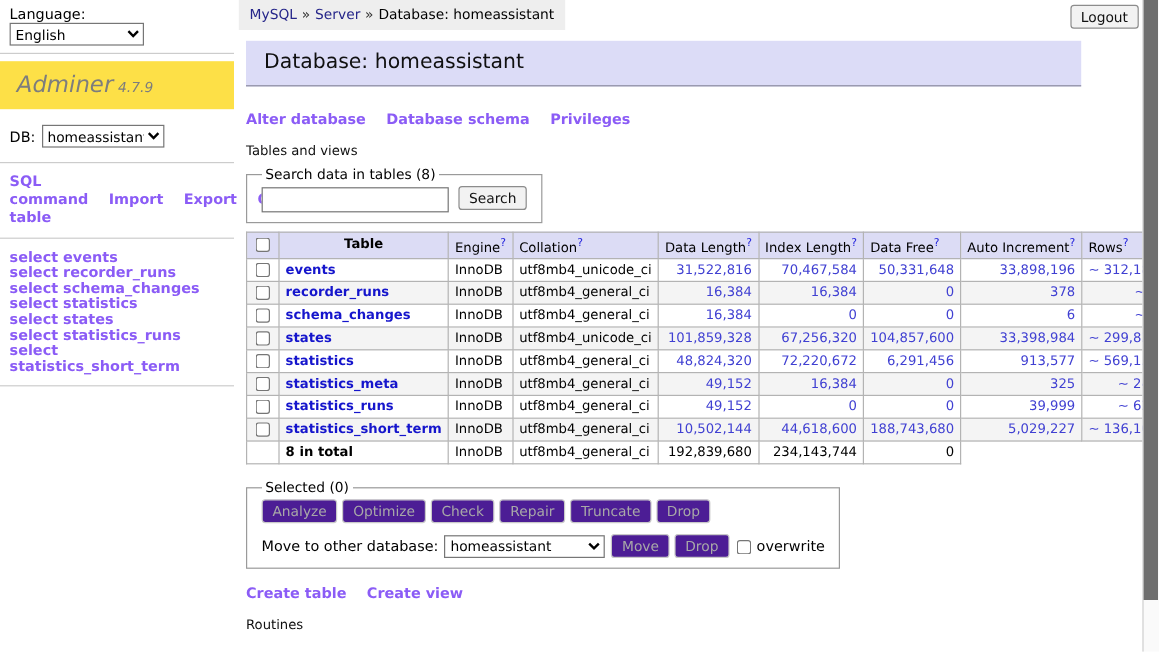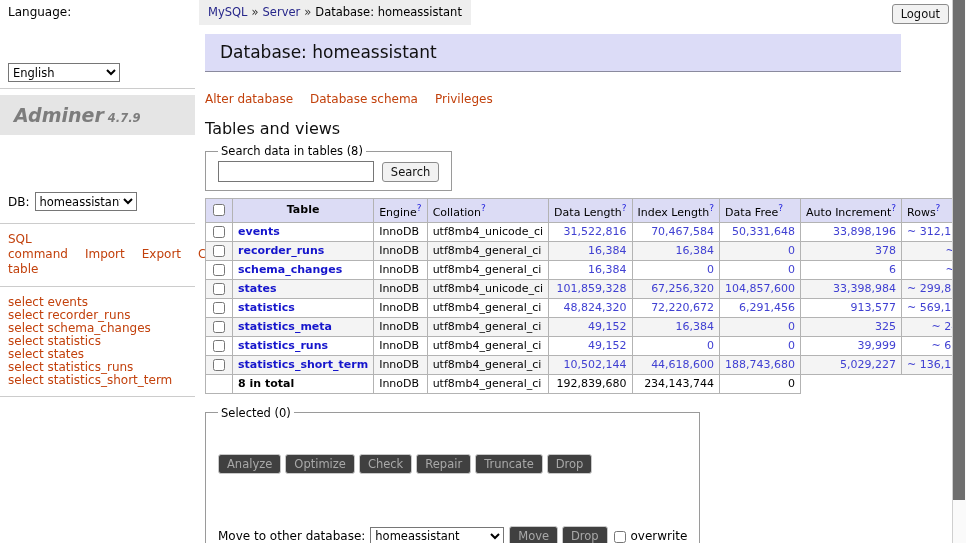--- a/index.html
+++ b/index.html
@@ -1,50 +1,50 @@
 <!DOCTYPE html>
 <html><head>
 <meta charset="utf-8">
 <style>
   html,body{margin:0;padding:0;width:966px;height:543px;overflow:hidden;background:#fff;
     font-family:"DejaVu Sans","Liberation Sans",sans-serif;font-size:12px;color:#000;}
-  a.link{color:#c2410c;text-decoration:none;cursor:pointer;}
+  a.link{color:#8b5cf6;text-decoration:none;cursor:pointer;font-weight:bold;}
   .sp{margin-right:17px;}
 
   
   .sidebar{position:absolute;left:0;top:0;width:195px;}
   .lang-row{margin:0;padding:5px 8px 6px;border-bottom:1px solid #ccc;}
   .lang-row label{margin-right:4px;}
-  select{font-family:"DejaVu Sans",sans-serif;font-size:11.5px;border:1px solid #767676;background:#fff;height:19px;margin-top:44px;}
+  select{font-family:"DejaVu Sans",sans-serif;font-size:11.5px;border:1px solid #767676;background:#fff;height:19px;}
   .lang-select{width:112px;}
-  h1.logo{margin:6px 0 0;padding:9px 14px 9px;background:#e5e5e5;font-size:19px;font-weight:bold;
+  h1.logo{margin:6px 0 0;padding:9px 14px 9px;background:#fde047;font-size:19px;font-weight:normal;
     font-style:italic;color:#7d7d7d;}
   h1.logo .ver{font-size:11.5px;font-style:italic;color:#7d7d7d;margin-left:4px;}
   .db-row{margin:0;padding:13px 8px 12px;border-bottom:1px solid #ccc;}
   .db-row label{margin-right:5px;}
   .db-select{width:102px;}
   .cmd-links{margin:0;padding:8px 8px 9px;border-bottom:1px solid #ccc;line-height:15px;width:179px;}
   .table-links{margin:0;padding:9px 8px 9px;border-bottom:1px solid #ccc;}
   .table-links a{display:block;line-height:13px;}
 
   
   .logout-btn{position:absolute;top:4px;right:17px;text-align:right;}
   button{font-family:"DejaVu Sans",sans-serif;font-size:11.5px;background:#f2f2f2;
     border:1px solid #8c8c8c;border-radius:3px;padding:2px 8px;color:#111;}
-  button:disabled{color:#a8a8a8;border-color:#c9c9c9;background:#404040;margin-top:31px;}
+  button:disabled{color:#a8a8a8;border-color:#c9c9c9;background:#4c1d95;}
 
   
   .content{position:absolute;left:205px;top:0;width:742px;}
   .breadcrumb{display:inline-block;margin:0 0 0 -6px;padding:5px 9px 6px;background:#eeeeee;font-size:11.5px;}
   .breadcrumb .crumb-sep{color:#333;margin:0 4px;}
   .breadcrumb a{color:#26268a;text-decoration:none;cursor:pointer;}
   h2.page-title{margin:9px 46px 0 0;padding:8px 15px 9px;background:#dcdcf7;border-bottom:1px solid #8a8a9e;
     font-size:17px;font-weight:normal;color:#101010;}
   .actions{margin:20px 0 0;}
-  h3{font-size:16px;font-weight:normal;margin:13px 0 0;color:#101010;}
+  h3{font-size:11px;font-weight:normal;margin:13px 0 0;color:#101010;}
   fieldset{display:inline-block;border:1px solid #9a9a9a;margin:6px 0 0;padding:3px 12px 8px;}
   legend{font-size:11.5px;padding:0 3px;}
   .search-input{width:150px;height:17px;border:1px solid #767676;font-size:11.5px;margin-right:4px;}
 
   
   table.tables{border-collapse:collapse;margin:7px 0 0;font-size:11px;}
   .tables th,.tables td{border:1px solid #b3b3b3;padding:2px 5px;white-space:nowrap;line-height:14px;}
   .tables thead th{background:#dcdcf5;font-weight:normal;text-align:left;}
   .tables thead th.tname{font-weight:bold;text-align:center;min-width:120px;}
   .tables thead th.chk, .tables td.chk{text-align:center;width:16px;}

